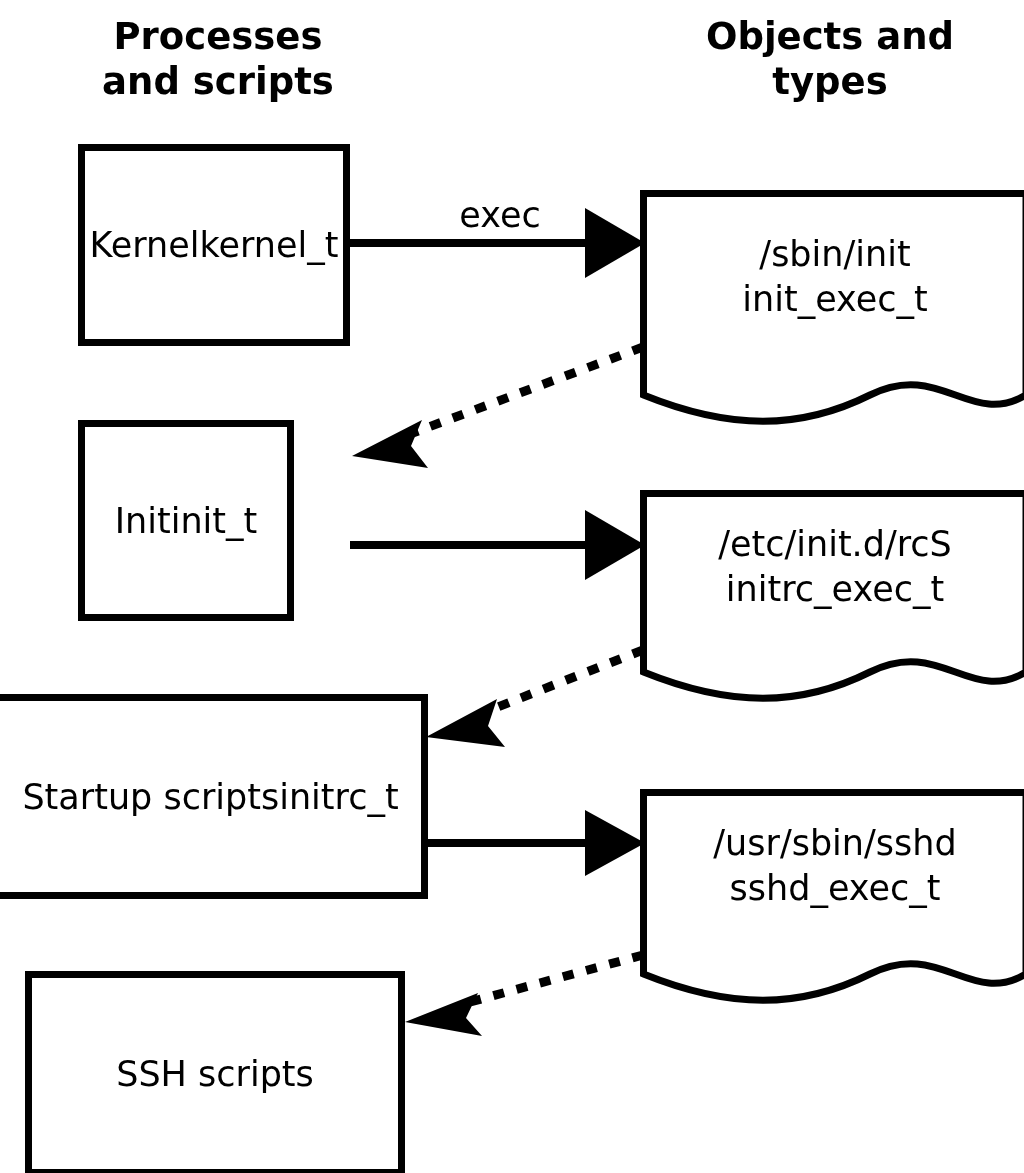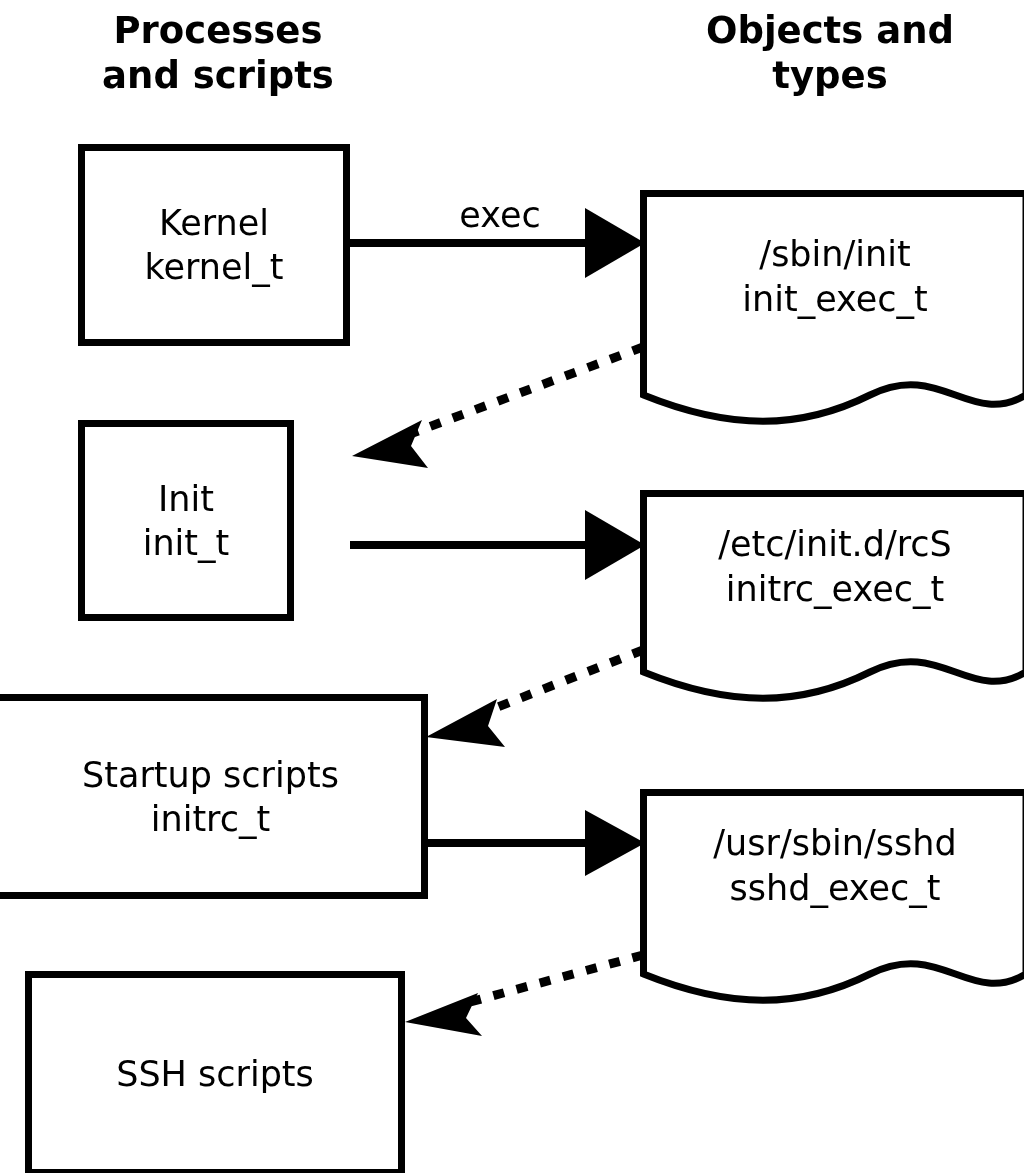--- a/index.html
+++ b/index.html
@@ -1,27 +1,27 @@
 <!DOCTYPE html>
 <html><head>
 <meta charset="utf-8">
 <style>
   html,body{margin:0;padding:0;background:#ffffff;}
   body{width:1024px;height:1173px;overflow:hidden;font-family:"DejaVu Sans","Liberation Sans",sans-serif;}
   #stage{position:relative;width:1024px;height:1173px;background:#ffffff;}
   .col-title{
     position:absolute;text-align:center;font-weight:bold;font-size:37px;line-height:45px;
-    color:#000;letter-spacing:0px;
+    color:#000;letter-spacing:0px;margin-top:6px;
   }
   #title-left{left:18px;top:8px;width:400px;}
   #title-right{left:630px;top:8px;width:400px;}
 
   .pbox{
     position:absolute;box-sizing:border-box;border:7px solid #000;background:#fff;
-    display:flex;flex-direction:column;align-items:center;justify-content:center;
+    display:flex;flex-direction:row;align-items:center;justify-content:center;
   }
   .pbox .ln{font-size:35px;line-height:44px;color:#000;white-space:nowrap;}
 
   .doc{position:absolute;}
   .doc svg{position:absolute;left:0;top:0;overflow:visible;}
   .doc .dtext{
     position:absolute;left:0;width:100%;text-align:center;
     font-size:35px;line-height:45px;color:#000;white-space:nowrap;
   }
   .arrows{position:absolute;left:0;top:0;width:1024px;height:1173px;overflow:visible;}

